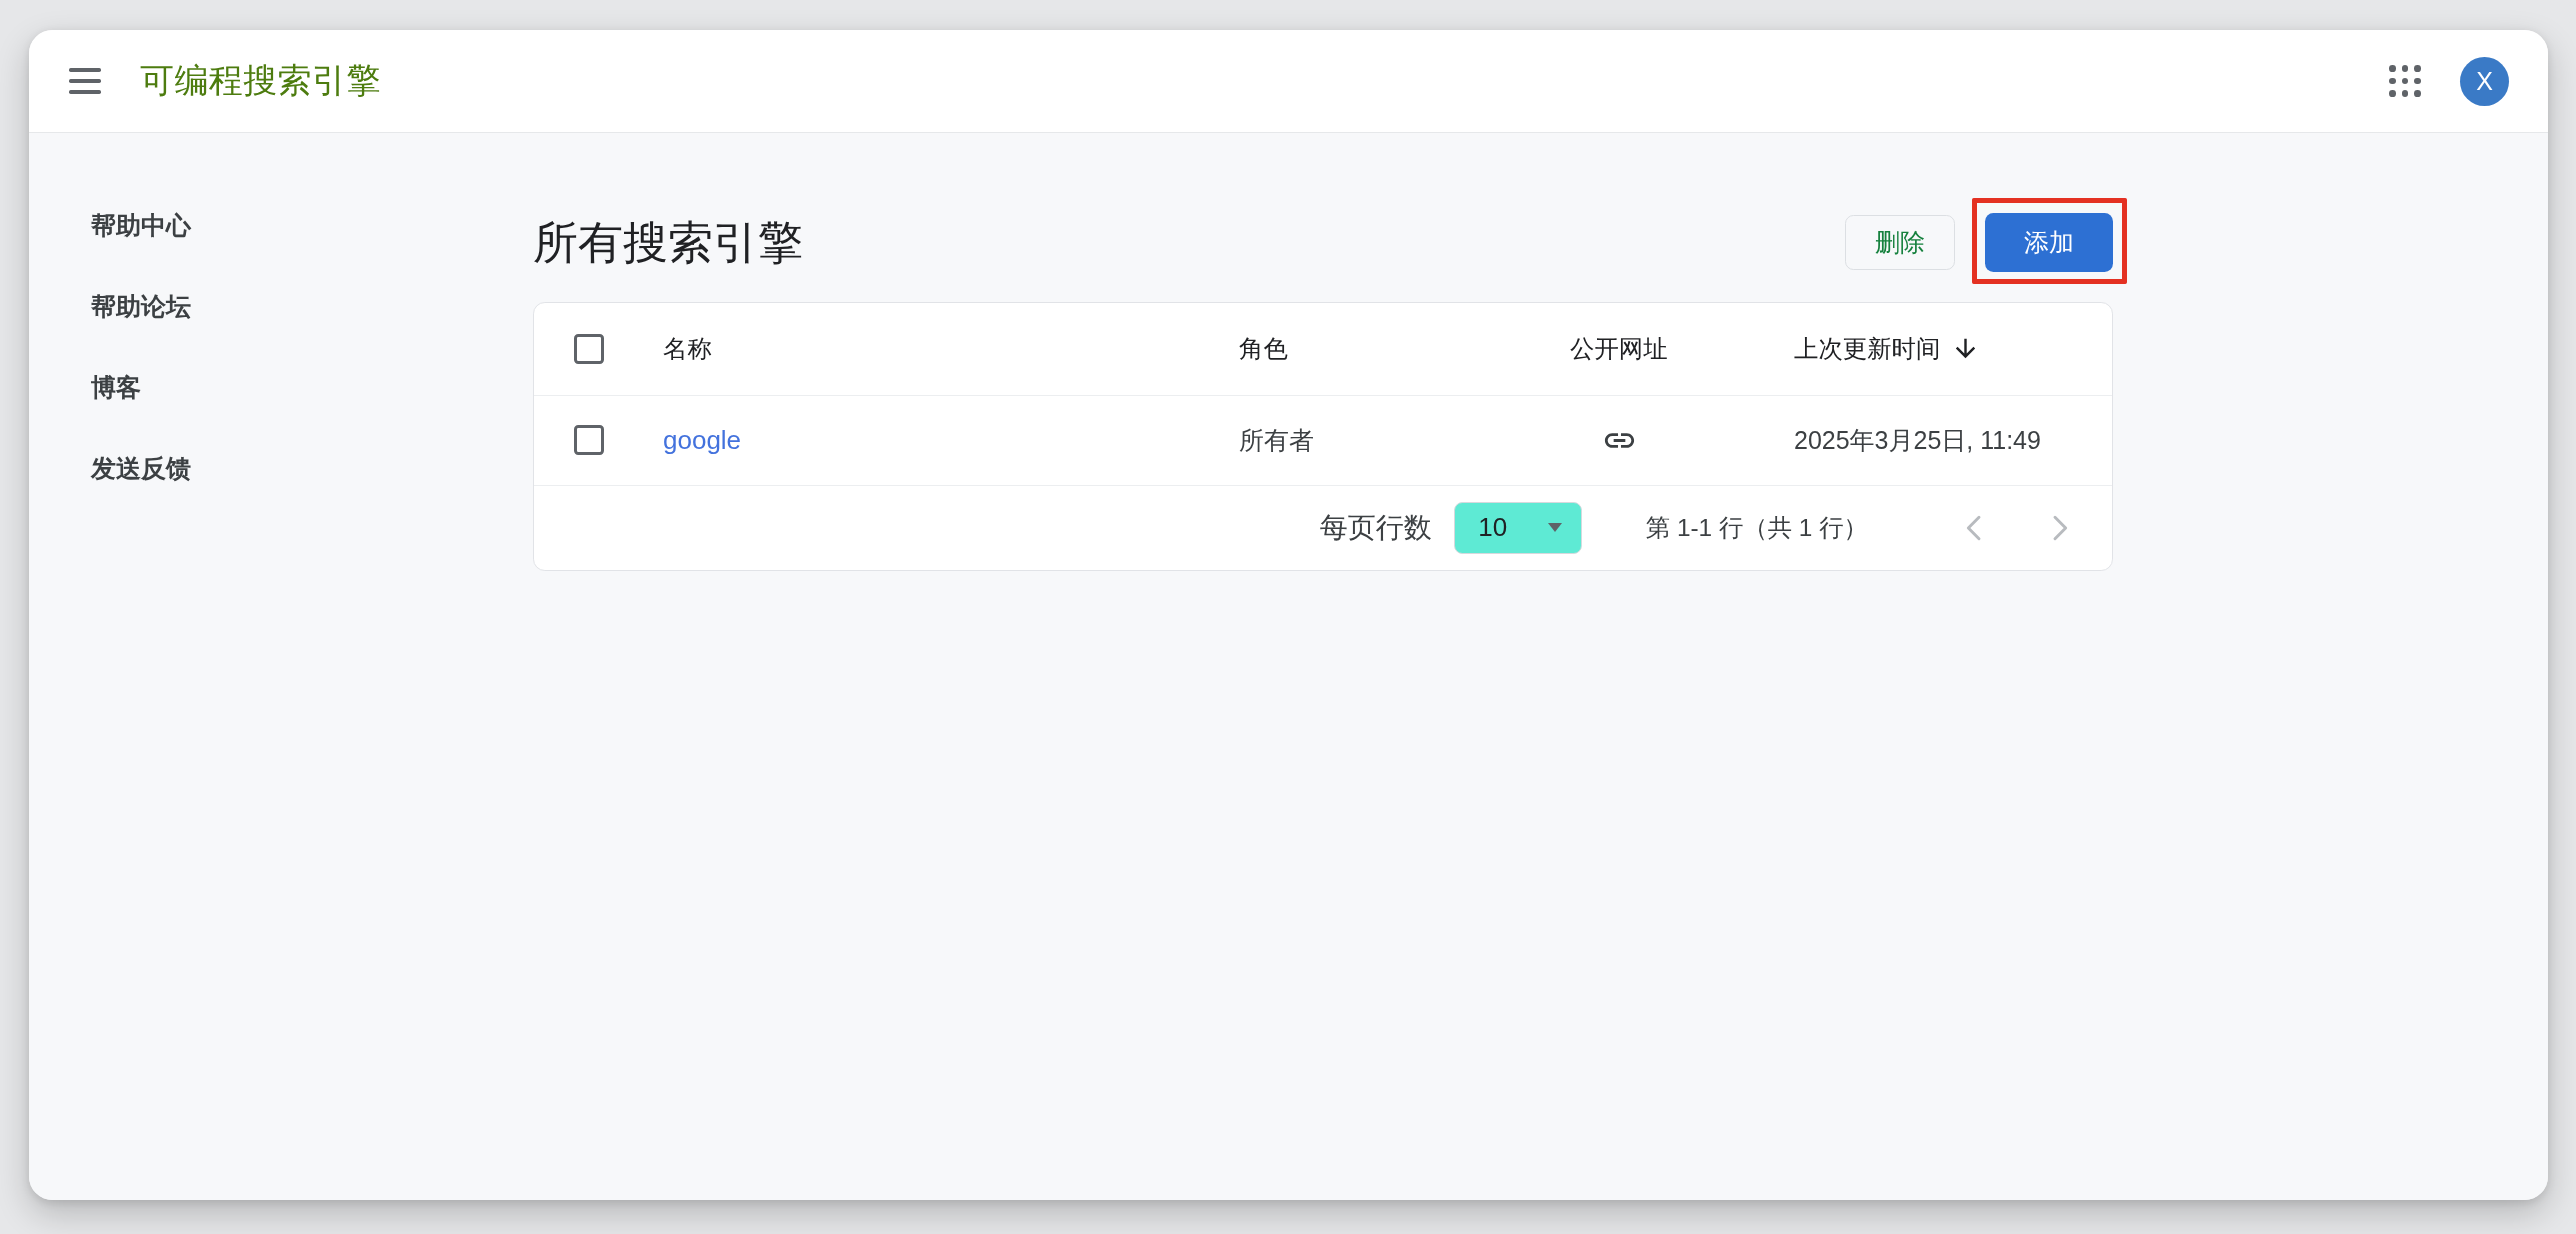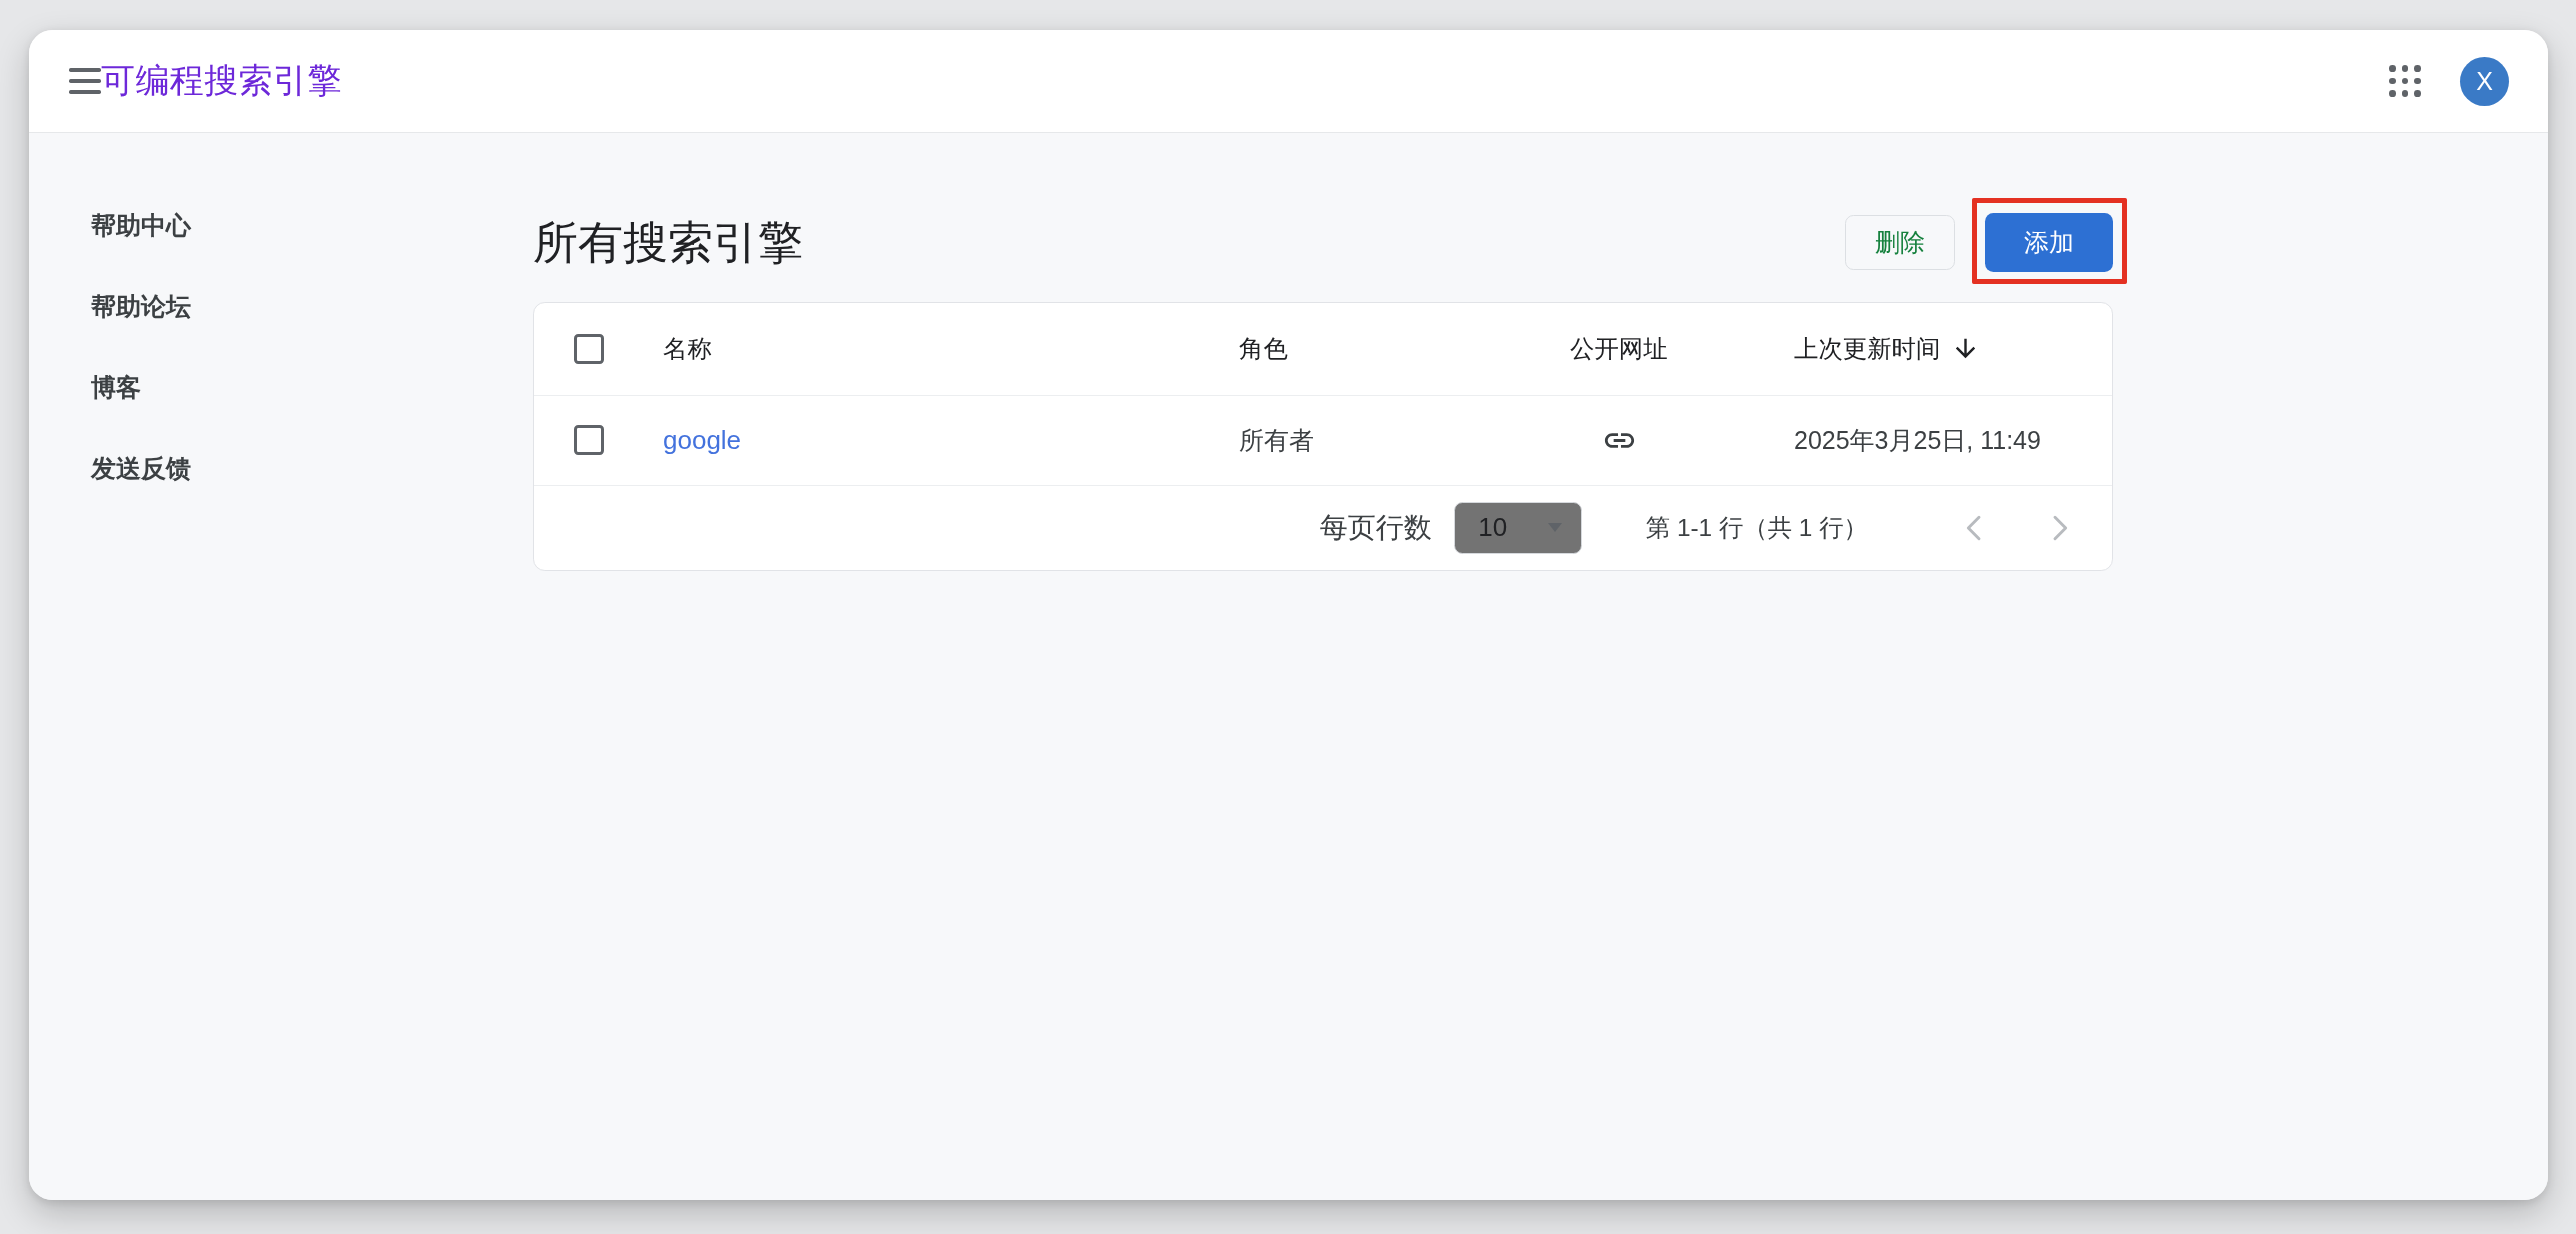--- a/index.html
+++ b/index.html
@@ -16,21 +16,21 @@
     display:flex; flex-direction:column;
   }
   
   .topbar {
     height:103px; min-height:103px; background:#ffffff;
     border-bottom:1.7px solid #e6e8ea;
     display:flex; align-items:center; padding:0 39px 0 40px;
   }
   .hamburger { width:32px; display:flex; flex-direction:column; gap:6.7px; cursor:pointer; }
   .hamburger span { display:block; height:4.2px; border-radius:1.7px; background:#5f6368; }
-  .topbar-title { font-size:34px; color:#6d28d9; letter-spacing:0.4px; }
+  .topbar-title { margin-left:39px; font-size:34px; color:#4d7c0f; letter-spacing:0.4px; }
   .topbar-right { margin-left:auto; display:flex; align-items:center; gap:39px; }
   .apps-grid { display:grid; grid-template-columns:repeat(3,6.7px); grid-template-rows:repeat(3,6.7px); gap:5.9px; cursor:pointer; }
   .apps-grid i { width:6.7px; height:6.7px; border-radius:50%; background:#5f6368; }
   .avatar {
     width:49px; height:49px; border-radius:50%; background:#3a7ac6;
     color:#fff; font-size:25px; font-weight:500;
     display:flex; align-items:center; justify-content:center; cursor:pointer;
   }
   
   .body-area { flex:1; position:relative; background:#f7f8fa; }
@@ -67,21 +67,21 @@
   .sort-icon { cursor:pointer; display:flex; }
   .td { font-size:25px; color:#3c4043; white-space:nowrap; }
   .link-name { color:#4372dd; text-decoration:none; font-size:26px; cursor:pointer; }
   .url-cell { display:flex; }
   .link-icon { margin-left:32px; cursor:pointer; display:flex; }
   
   .t-foot { height:84px; display:flex; align-items:center; justify-content:flex-end; padding-right:37px; }
   .foot-label { font-size:28px; color:#3c4043; }
   .rpp-select {
     margin-left:22px; width:128px; height:52px; border:1.7px solid #d6d9dd; border-radius:8.4px;
-    background:#737373; display:flex; align-items:center; justify-content:space-between;
+    background:#5eead4; display:flex; align-items:center; justify-content:space-between;
     padding:0 18.5px 0 23.5px; cursor:pointer;
   }
   .rpp-value { font-size:26px; color:#202124; }
   .caret { width:0; height:0; border-left:7.6px solid transparent; border-right:7.6px solid transparent; border-top:9.2px solid #5f6368; }
   .range-text { margin-left:64px; font-size:24.4px; color:#3c4043; white-space:nowrap; }
   .pager { margin-left:91px; display:flex; align-items:center; gap:52px; }
   .chev { cursor:default; display:flex; }
 </style>
 </head>
 <body>

